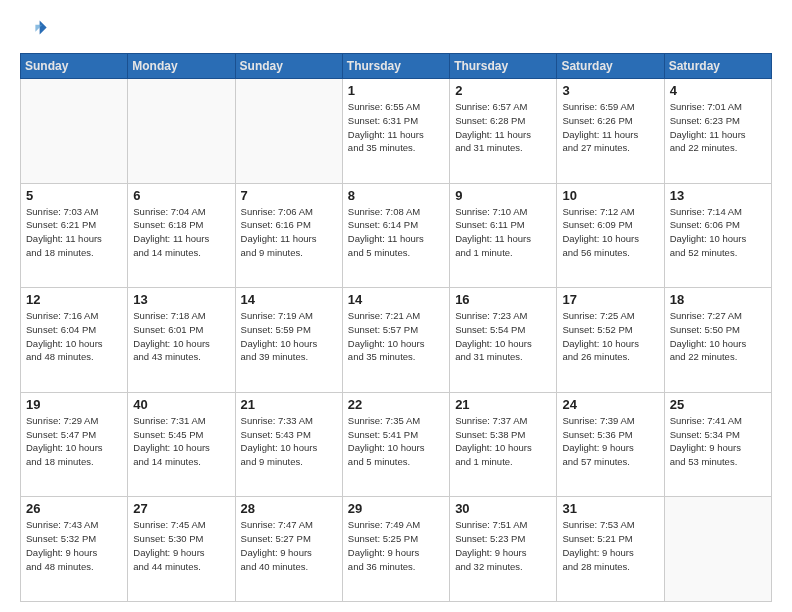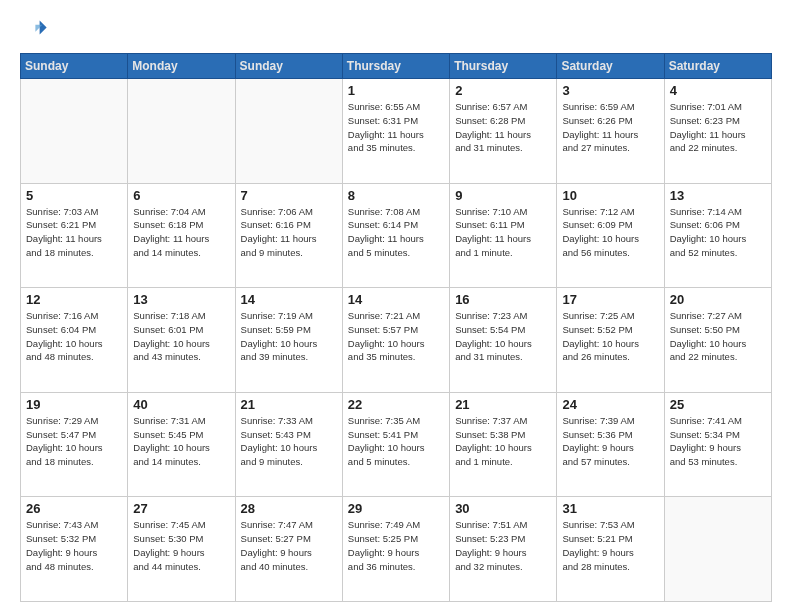--- a/index.html
+++ b/index.html
@@ -198,21 +198,21 @@
           </td>
           <td>
             <span class="day-num">16</span>
             <div class="day-info">Sunrise: 7:23 AM<br>Sunset: 5:54 PM<br>Daylight: 10 hours<br>and 31 minutes.</div>
           </td>
           <td>
             <span class="day-num">17</span>
             <div class="day-info">Sunrise: 7:25 AM<br>Sunset: 5:52 PM<br>Daylight: 10 hours<br>and 26 minutes.</div>
           </td>
           <td>
-            <span class="day-num">20</span>
+            <span class="day-num">18</span>
             <div class="day-info">Sunrise: 7:27 AM<br>Sunset: 5:50 PM<br>Daylight: 10 hours<br>and 22 minutes.</div>
           </td>
         </tr>
         <tr style="background: rgb(245, 245, 245); margin-left: 44px;">
           <td>
             <span class="day-num">19</span>
             <div class="day-info">Sunrise: 7:29 AM<br>Sunset: 5:47 PM<br>Daylight: 10 hours<br>and 18 minutes.</div>
           </td>
           <td>
             <span class="day-num">40</span>

